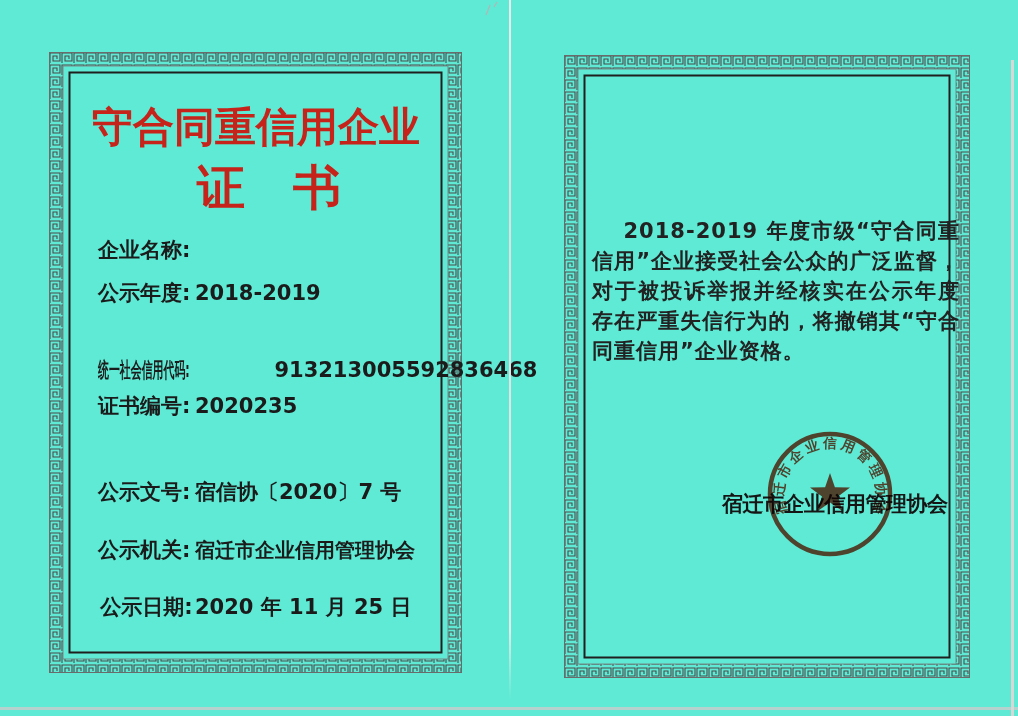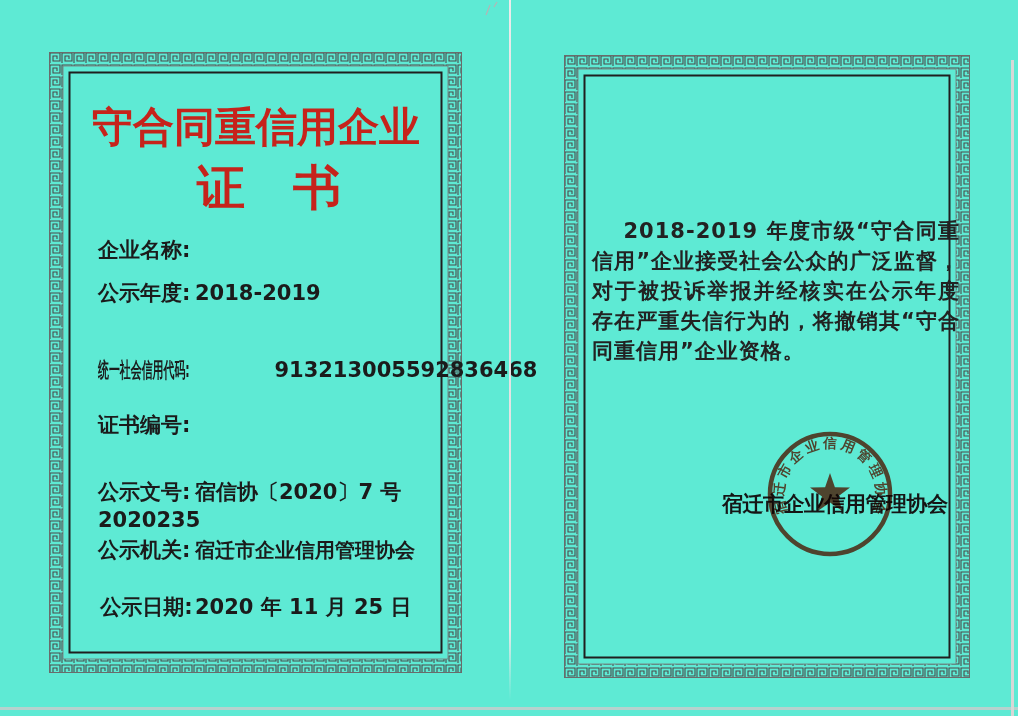--- a/index.html
+++ b/index.html
@@ -89,21 +89,21 @@
   <div class="field-row" style="top:279px;">
     <div class="field-label"><span>公示年度:</span></div>
     <div class="field-value">2018-2019</div>
   </div>
 
   <div class="field-row" style="top:356px;">
     <div class="field-label condensed"><span>统一社会信用代码:</span></div>
     <div class="field-value">913213005592836468</div>
   </div>
 
-  <div class="field-row" style="top:411px;flex-direction:column;">
+  <div class="field-row" style="top:392px;">
     <div class="field-label"><span>证书编号:</span></div>
     <div class="field-value">2020235</div>
   </div>
 
   <div class="field-row" style="top:478px;">
     <div class="field-label"><span>公示文号:</span></div>
     <div class="field-value">宿信协〔2020〕7 号</div>
   </div>
 
   <div class="field-row" style="top:536px;">

